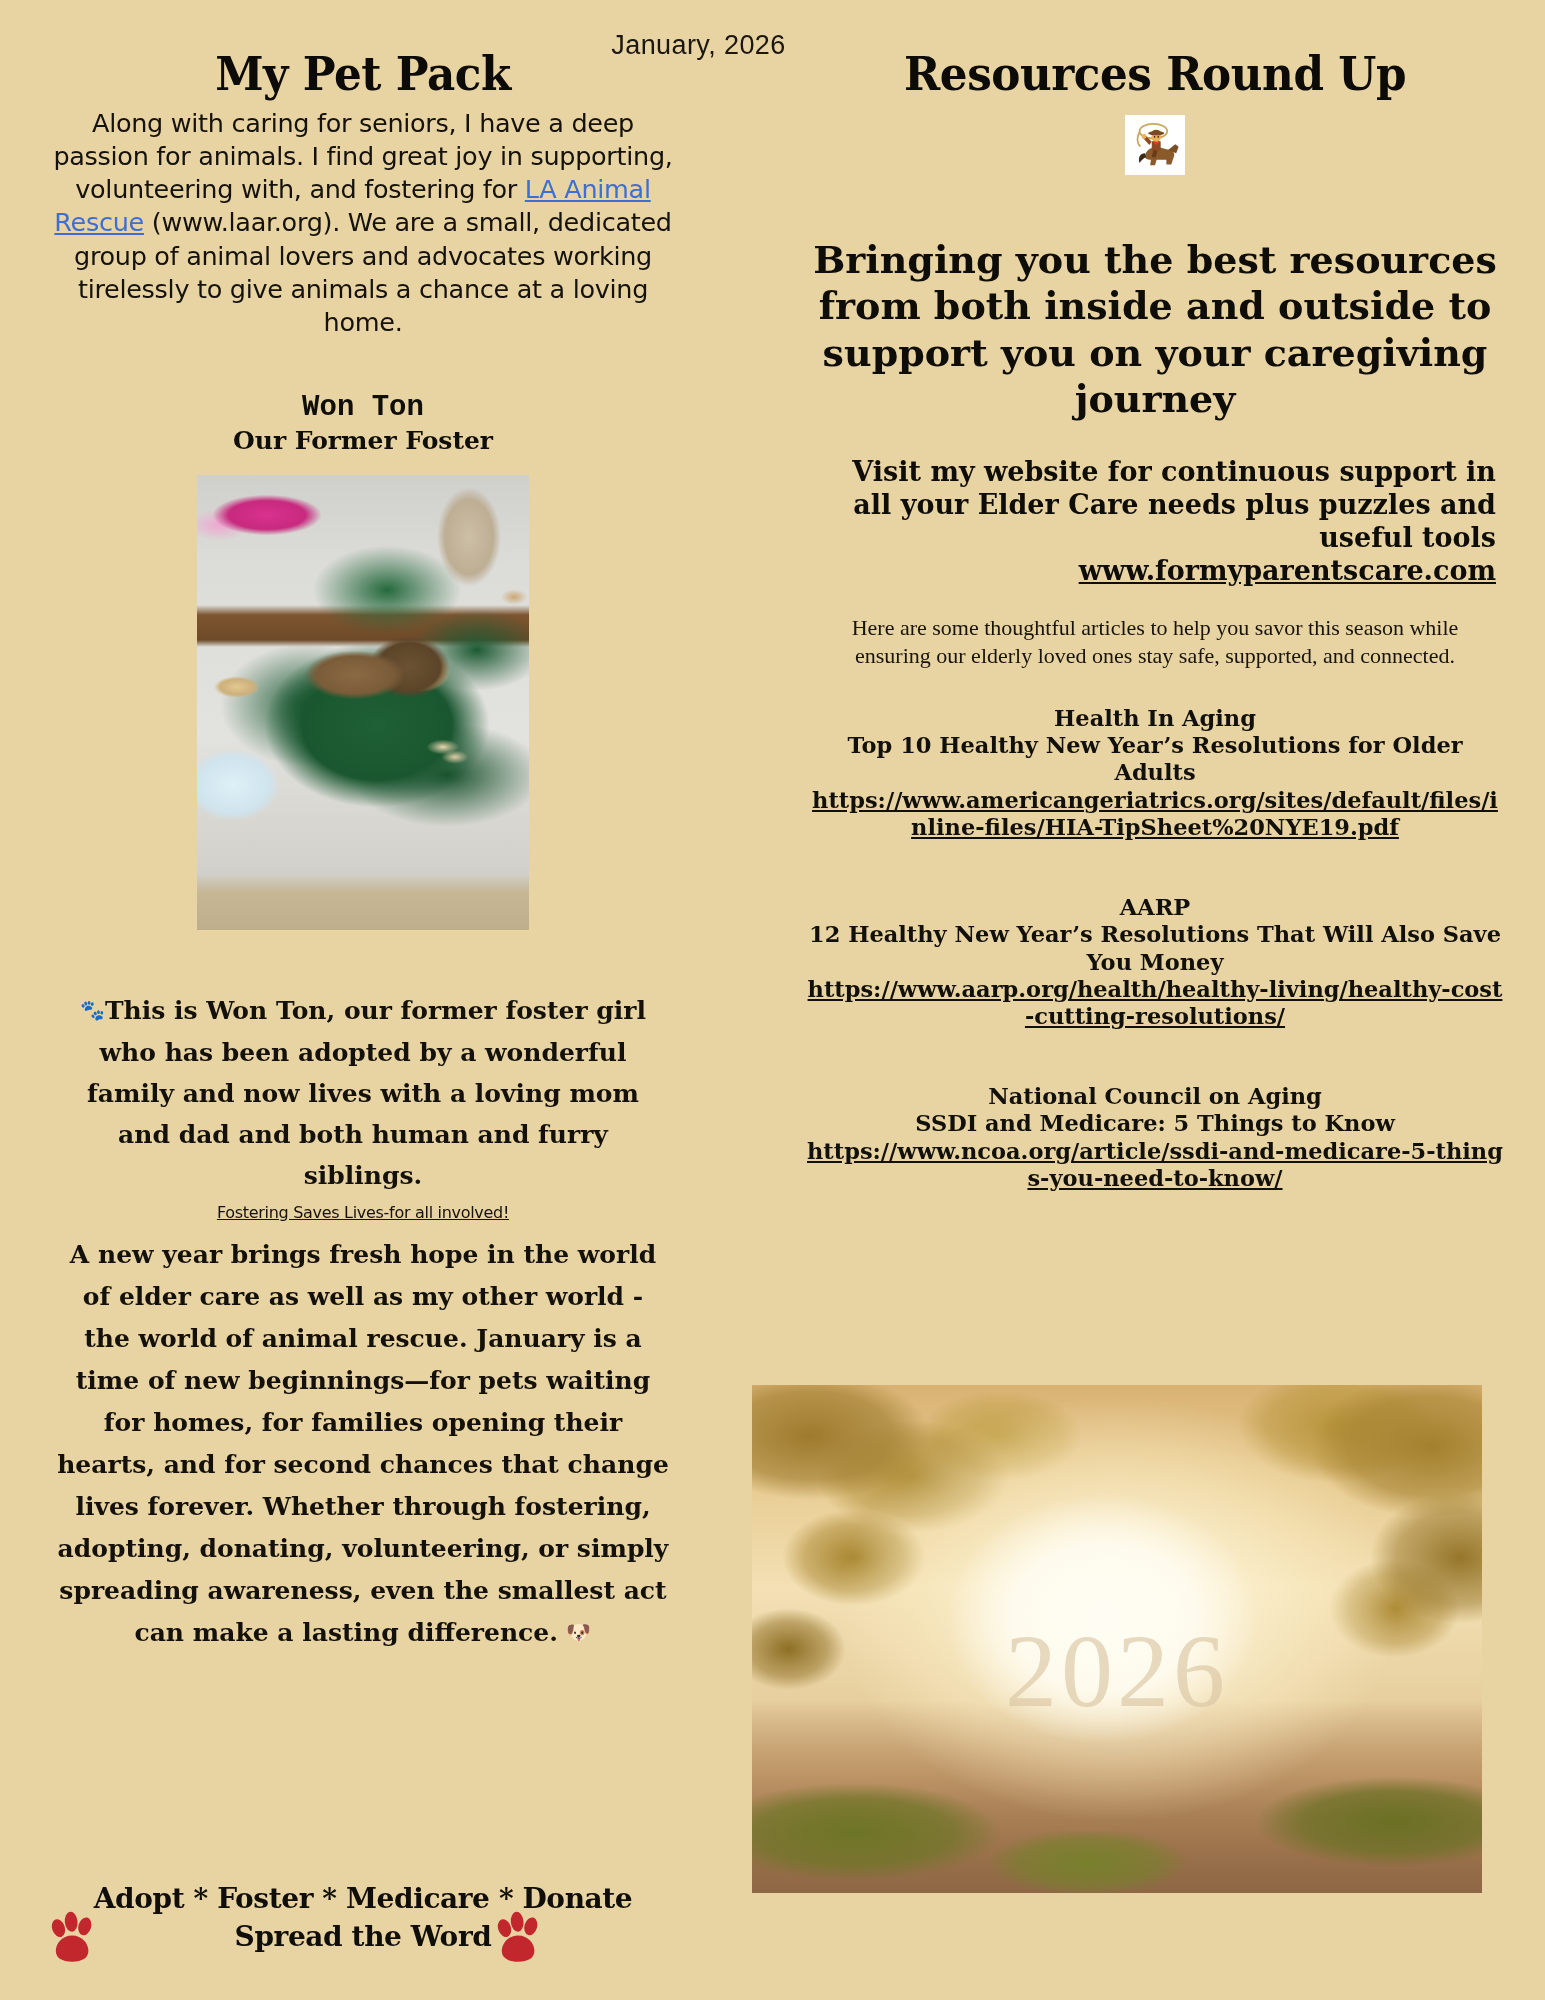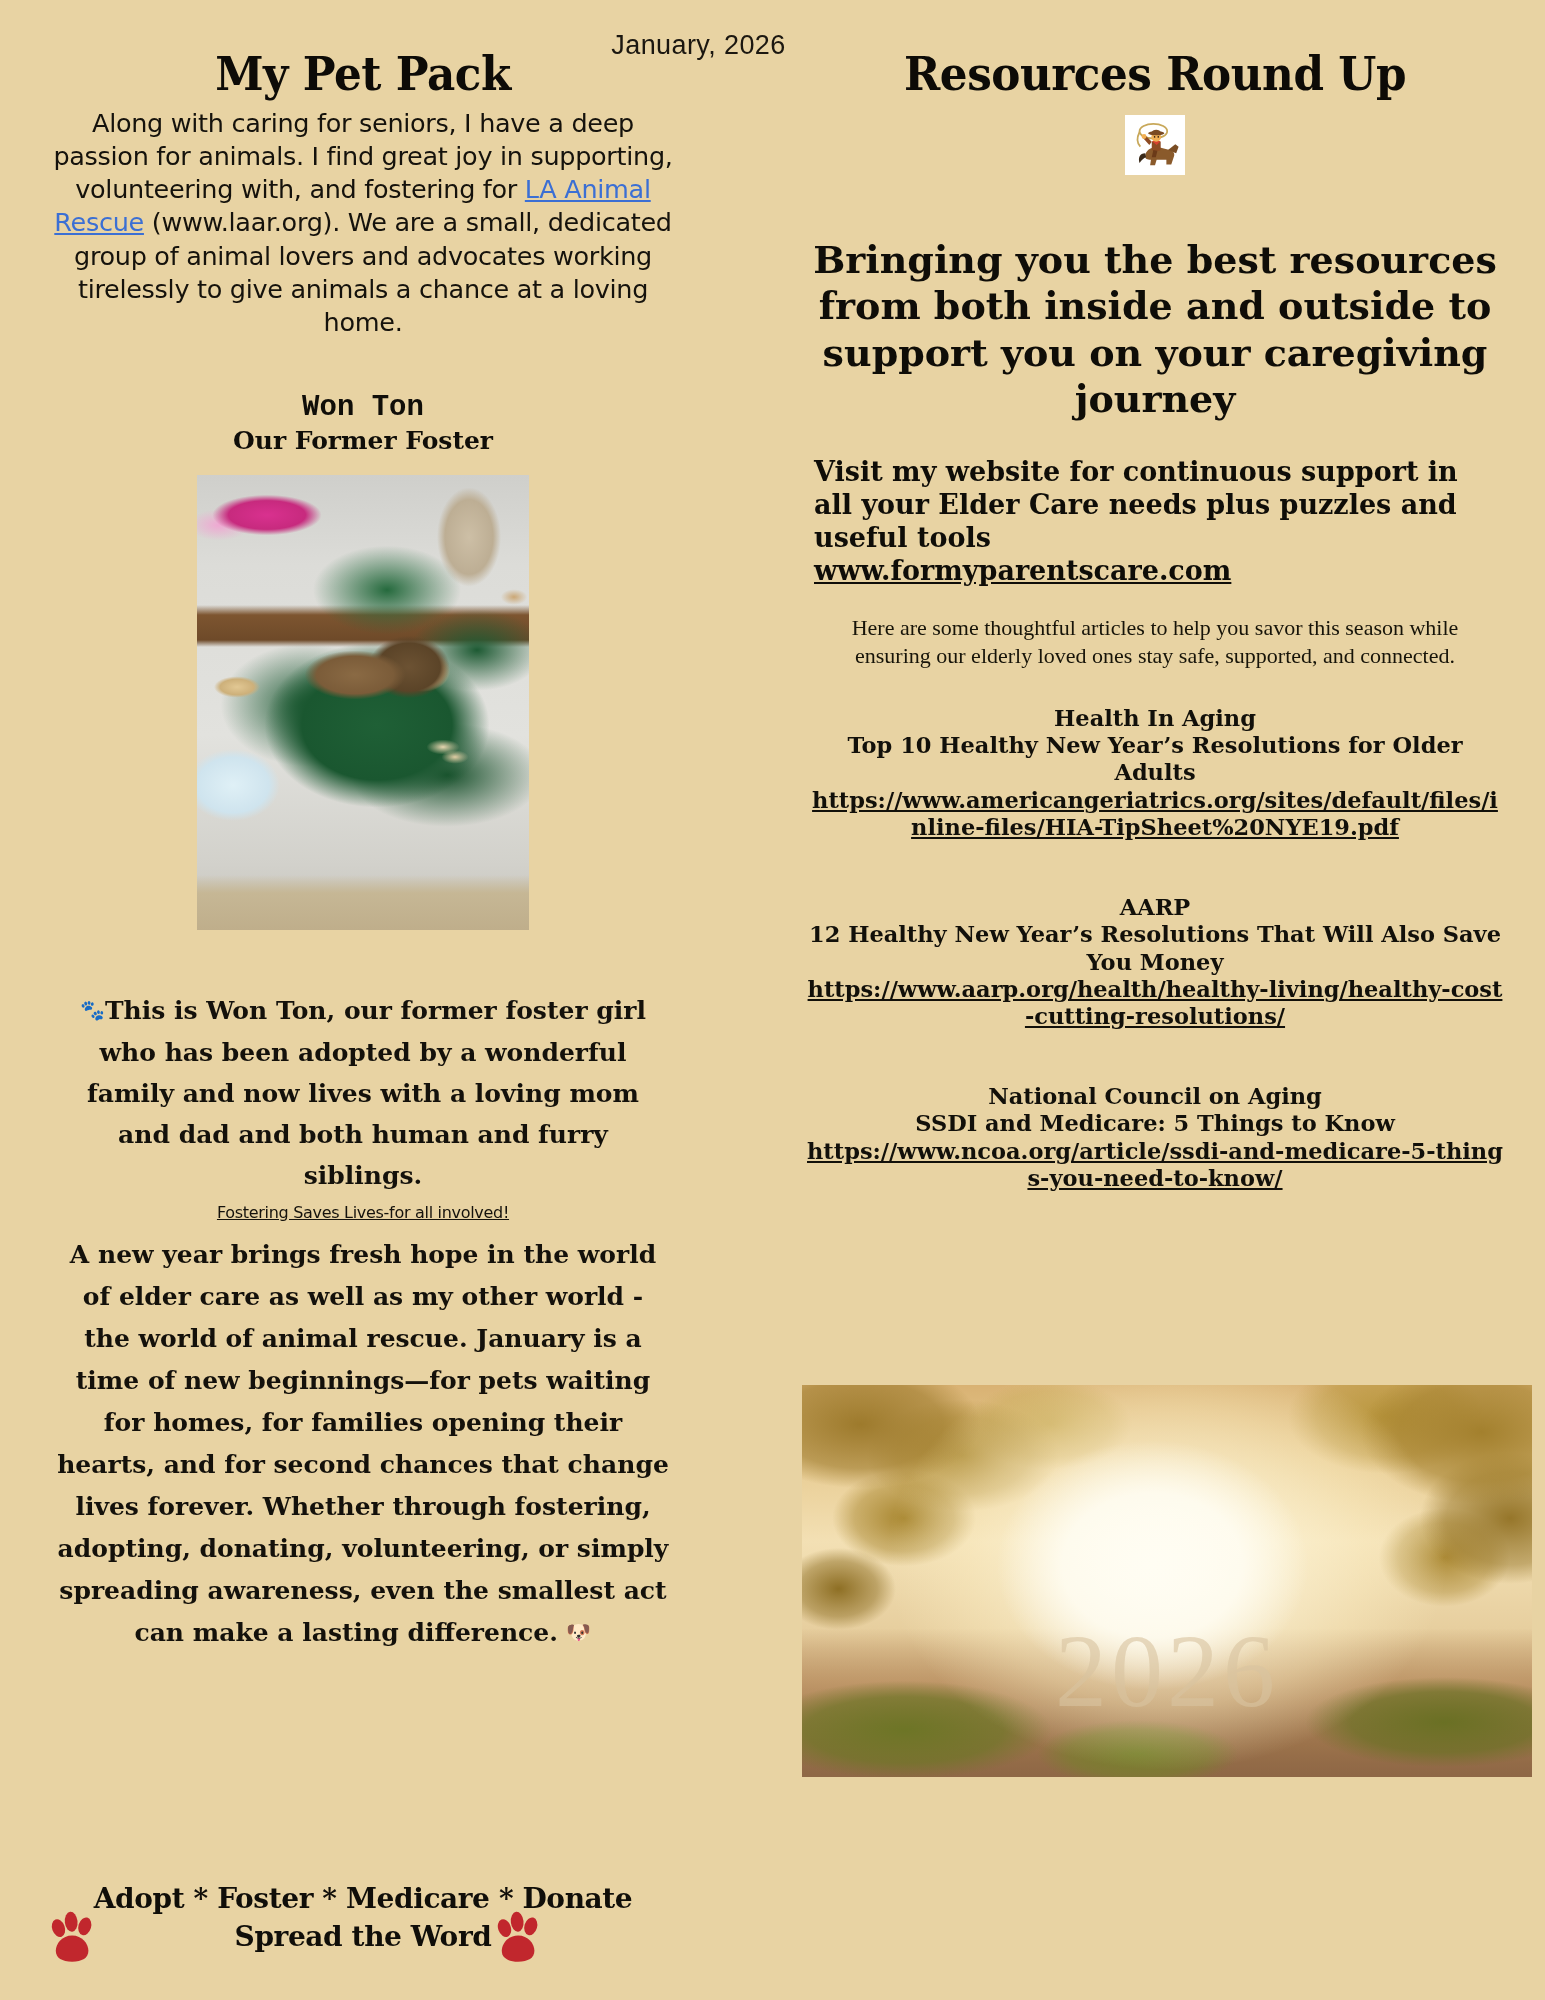--- a/index.html
+++ b/index.html
@@ -228,21 +228,21 @@
   .tagline {
     text-align: center;
     font-family: "DejaVu Serif", serif;
     font-weight: bold;
     font-size: 38px;
     line-height: 1.22;
     margin: 62px 22px 0 22px;
     color: #0f0d08;
   }
   .visit {
-    text-align: left;
+    text-align: right;
     font-family: "DejaVu Serif", serif;
     font-weight: bold;
     font-size: 27px;
     line-height: 1.22;
     margin: 34px 24px 0 24px;
     color: #0f0d08;
   }
   .visit .site {
     text-decoration: underline;
   }
@@ -271,24 +271,24 @@
   .res-block .title { display: block; }
   .res-block .url {
     display: block;
     text-decoration: underline;
     word-break: break-all;
   }
 
   
   .nature-img {
     position: absolute;
-    left: 802px;
+    left: 752px;
     top: 1385px;
     width: 730px;
-    height: 392px;
+    height: 508px;
     overflow: hidden;
     background: #b91c1c;
   }
   .nature-scene {
     position: absolute;
     inset: 0;
     background:
       radial-gradient(ellipse 200px 160px at 48% 46%, #fffdf3 0%, rgba(255,253,243,0.85) 45%, rgba(255,250,232,0) 78%),
       radial-gradient(ellipse 330px 250px at 50% 44%, rgba(255,250,228,0.95) 0%, rgba(253,240,200,0.4) 60%, rgba(250,232,180,0) 85%),
       

